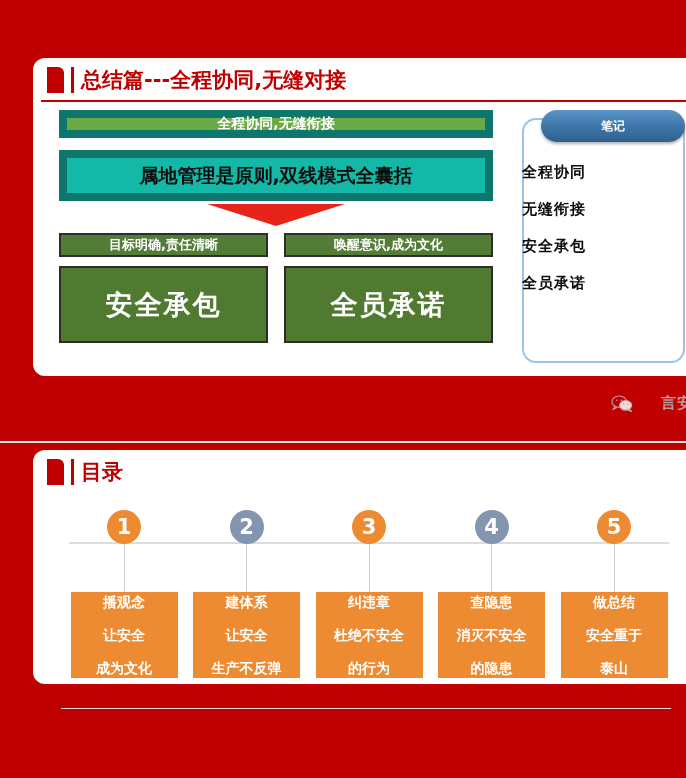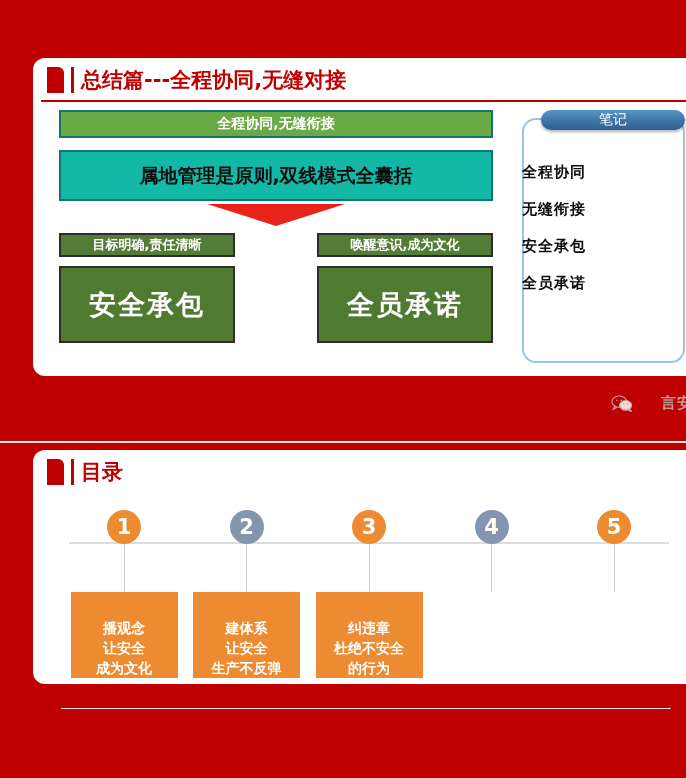--- a/index.html
+++ b/index.html
@@ -62,21 +62,21 @@
     left: 8px; right: 8px;
     height: 2px;
     background: #c00000;
   }
   #summary-rule { top: 42px; }
 
   
   .s1-left { position: absolute; left: 26px; top: 52px; width: 446px; }
 
   .band {
-    border: 2px solid #0f766e;
+    border: 8px solid #0f766e;
     text-align: center;
     color: #ffffff;
     font-weight: bold;
     display: flex;
     align-items: center;
     justify-content: center;
   }
   .band-top {
     width: 434px; height: 28px;
     background: #6aaa46;
@@ -101,21 +101,21 @@
     border-right: 69px solid transparent;
     border-top: 22px solid #e8231a;
   }
 
   .pair-row {
     display: flex;
     justify-content: space-between;
     width: 434px;
     margin-top: 3px;
   }
-  .pair-col { width: 176px; }
+  .pair-col { width: 209px; }
 
   .sub-label {
     height: 24px;
     background: #537d37;
     border: 2px solid #2d2d2d;
     color: #ffffff;
     font-size: 13px;
     font-weight: bold;
     display: flex; align-items: center; justify-content: center;
   }
@@ -136,26 +136,26 @@
     position: absolute;
     left: 489px; top: 60px;
     width: 163px; height: 245px;
     border: 2px solid #9cc3e5;
     border-radius: 14px;
     background: #ffffff;
   }
   .notes-pill {
     position: absolute;
     left: 508px; top: 52px;
-    width: 144px; height: 20px;
+    width: 144px; height: 32px;
     border-radius: 16px;
     background: linear-gradient(to bottom, #5b95c8 0%, #3f78ab 48%, #2f5f8d 100%);
     color: #ffffff;
-    font-size: 14px;
-    font-weight: normal;
+    font-size: 12px;
+    font-weight: bold;
     display: flex; align-items: center; justify-content: center;
     box-shadow: 0 2px 3px rgba(0,0,0,.3);
   }
   .notes-list {
     position: absolute;
     left: 489px; top: 105px;
     width: 194px;
     display: flex; flex-direction: column;
     gap: 18px;
   }
@@ -216,21 +216,21 @@
     background: #cfcfcf;
   }
   .toc-box {
     width: 107px; height: 86px;
     background: #ed8b33;
     color: #ffffff;
     font-size: 14px;
     font-weight: bold;
     line-height: 20px;
     display: flex; flex-direction: column;
-    align-items: center; justify-content: flex-end;
+    align-items: center; justify-content: space-between;
     text-align: center;
   }
   .toc-divider {
     position: absolute;
     left: 28px; top: 258px;
     width: 610px; height: 1px;
     background: #e3e3e3;
   }
 </style>
 </head>
@@ -333,25 +333,35 @@
         <div class="toc-box">
           <span>纠违章</span>
           <span>杜绝不安全</span>
           <span>的行为</span>
         </div>
       </div>
 
       <div class="toc-item">
         <div class="toc-circle" style="background:#8496af">4</div>
         <div class="toc-stem"></div>
+        <div class="toc-box">
+          <span>查隐患</span>
+          <span>消灭不安全</span>
+          <span>的隐患</span>
+        </div>
       </div>
 
       <div class="toc-item">
         <div class="toc-circle" style="background:#ed8b33">5</div>
         <div class="toc-stem"></div>
+        <div class="toc-box">
+          <span>做总结</span>
+          <span>安全重于</span>
+          <span>泰山</span>
+        </div>
       </div>
 
     </div>
 
     <div class="toc-divider"></div>
 
   </div>
 
 </div>
 

